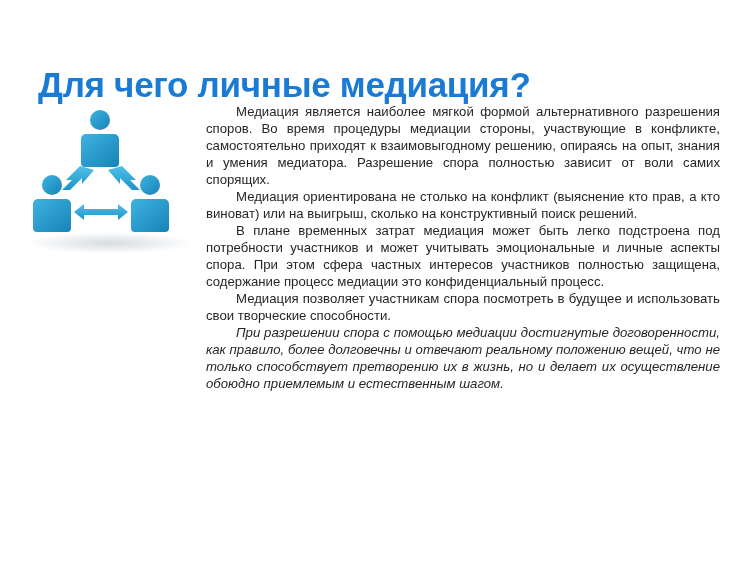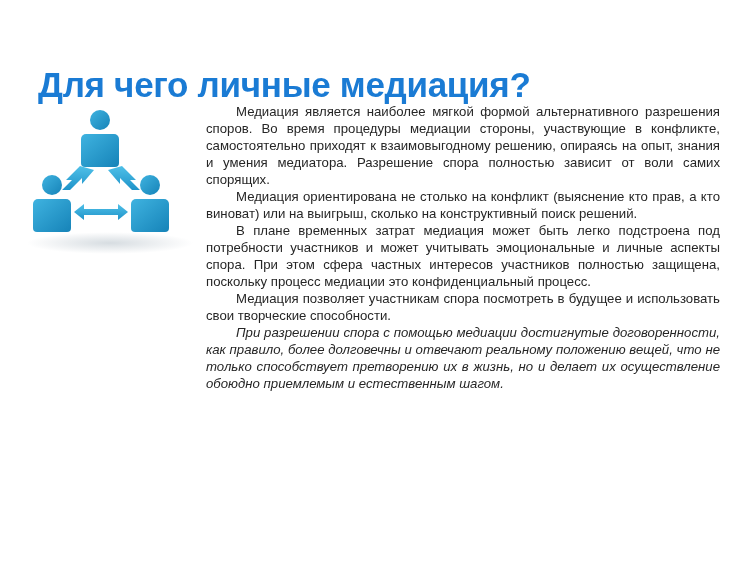--- a/index.html
+++ b/index.html
@@ -108,18 +108,18 @@
       <g>
         <path d="M52 112 L62 104 L62 109 L96 109 L96 104 L106 112 L96 120 L96 115 L62 115 L62 120 Z" fill="url(#arrGrad)"></path>
       </g>
     </svg>
   </div>
   <div class="shadow"></div>
 
   <div class="body-text">
     <p>Медиация является наиболее мягкой формой альтернативного разрешения споров. Во время процедуры медиации стороны, участвующие в конфликте, самостоятельно приходят к взаимовыгодному решению, опираясь на опыт, знания и умения медиатора. Разрешение спора полностью зависит от воли самих спорящих.</p>
     <p>Медиация ориентирована не столько на конфликт (выяснение кто прав, а кто виноват) или на выигрыш, сколько на конструктивный поиск решений.</p>
-    <p>В плане временных затрат медиация может быть легко подстроена под потребности участников и может учитывать эмоциональные и личные аспекты спора. При этом сфера частных интересов участников полностью защищена, поскольку процесс медиации это конфиденциальный процесс.</p>
+    <p>В плане временных затрат медиация может быть легко подстроена под потребности участников и может учитывать эмоциональные и личные аспекты спора. При этом сфера частных интересов участников полностью защищена, содержание процесс медиации это конфиденциальный процесс.</p>
     <p>Медиация позволяет участникам спора посмотреть в будущее и использовать свои творческие способности.</p>
     <p class="last">При разрешении спора с помощью медиации достигнутые договоренности, как правило, более долговечны и отвечают реальному положению вещей, что не только способствует претворению их в жизнь, но и делает их осуществление обоюдно приемлемым и естественным шагом.</p>
   </div>
 
 </div>
 
 </body></html>

